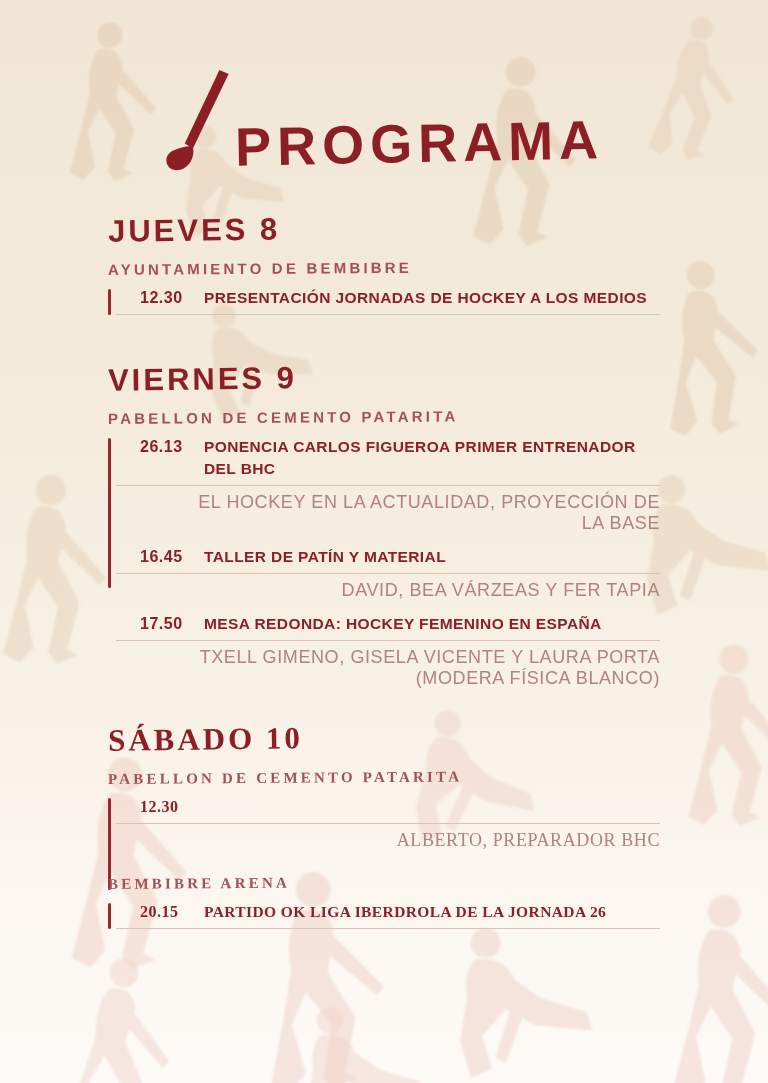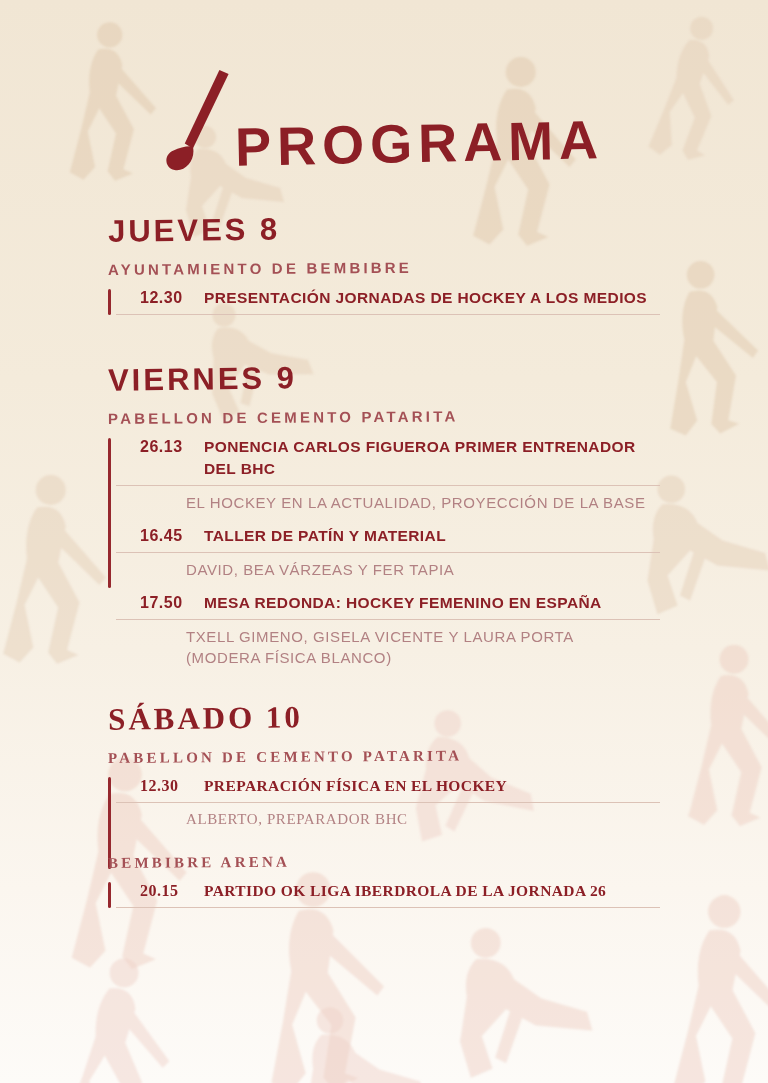--- a/index.html
+++ b/index.html
@@ -44,21 +44,21 @@
   .events::before{
     content:""; position:absolute; left:0; top:2px; width:2.5px;
     height:var(--barh,24px); background:#96282e; border-radius:2px;
   }
   .event{margin-bottom:12px;}
   .event:last-child{margin-bottom:0;}
   .ehead{display:flex; align-items:flex-start; line-height:22px;margin-left:18px;}
   .etime{flex:none; width:64px; font-size:16px; font-weight:700; letter-spacing:.5px; color:#8c1f26;}
   .etitle{font-size:15.5px; font-weight:700; letter-spacing:.4px; color:#8c1f26;}
   .eline{border-top:1.5px solid #dcc2b6; margin:5px 0 0 -6px;}
-  .edetail{margin-top:6px; padding-left:64px; font-size:15px; line-height:21px; letter-spacing:.6px; color:#b28183;}
+  .edetail{margin-top:6px; padding-left:64px; font-size:18px; line-height:21px; letter-spacing:.6px; color:#b28183;text-align:right;}
   .edetail + .edetail{margin-top:0;}
 </style>
 </head>
 <body>
 
 <div class="poster">
 
   <svg class="watermark" width="768" height="1083" viewBox="0 0 768 1083" aria-hidden="true">
     <defs>
       <filter id="soft" x="-20%" y="-20%" width="140%" height="140%">
@@ -151,21 +151,20 @@
       </div>
     </div>
 
     <div class="section s3">
       <h2 class="day">SÁBADO 10</h2>
       <div class="venue">PABELLON DE CEMENTO PATARITA</div>
       <div class="events" style="--barh:92px">
         <div class="event">
           <div class="ehead">
             <span class="etime">12.30</span>
-            <span class="etitle">PREPARACIÓN FÍSICA EN EL HOCKEY</span>
           </div>
           <div class="eline"></div>
           <div class="edetail">ALBERTO, PREPARADOR BHC</div>
         </div>
       </div>
 
       <div class="venue gap">BEMBIBRE ARENA</div>
       <div class="events" style="--barh:26px">
         <div class="event">
           <div class="ehead">

